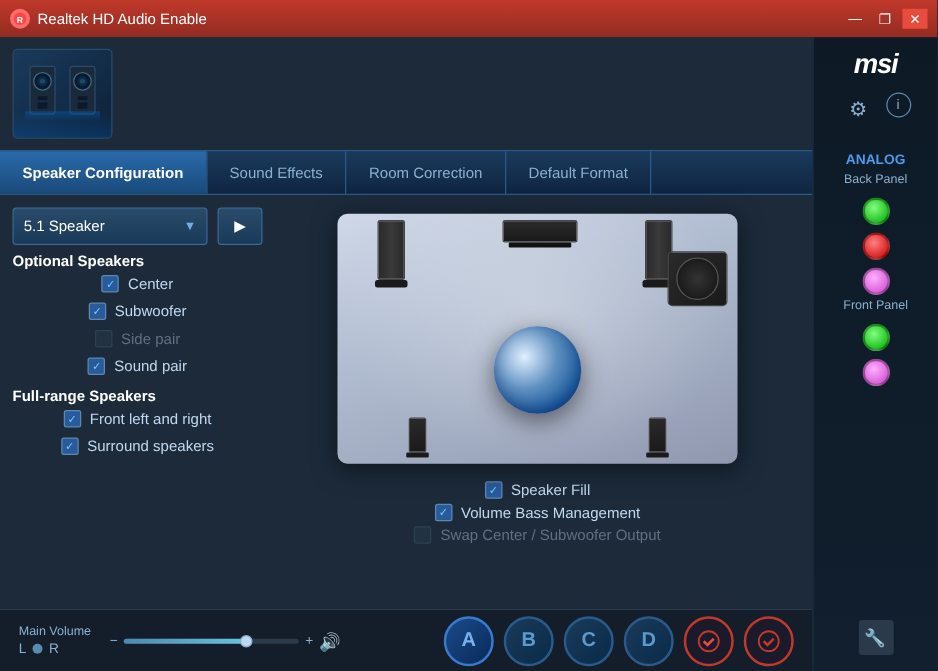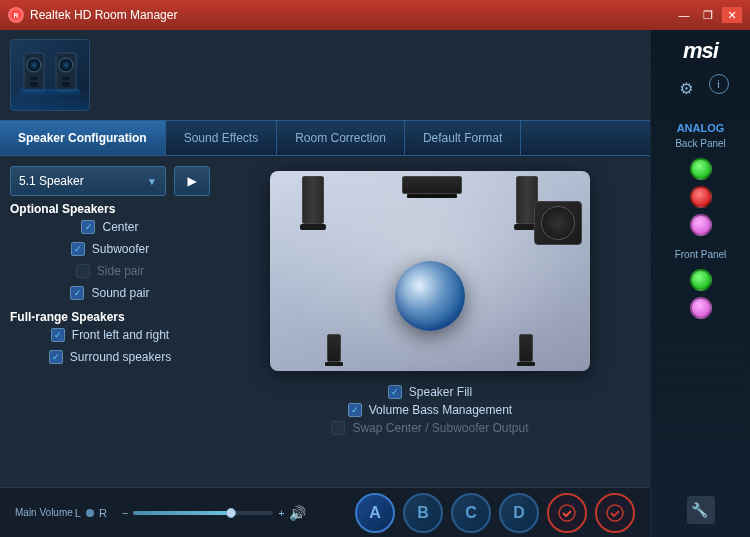--- a/index.html
+++ b/index.html
@@ -493,37 +493,37 @@
       margin-bottom: 5px;
     }
 
     .main-vol-label {
       color: #8ab0d0;
       font-size: 10px;
       position: relative;
     }
     .bottom-left-section {
       display: flex;
-      flex-direction: row;
+      flex-direction: column;
       align-items: flex-start;
       gap: 2px;
     }
   </style>
 </head>
 <body>
 
 <div class="title-bar">
   <div class="title-bar-left">
     <div class="title-icon">
       <svg width="12" height="12" viewBox="0 0 12 12">
         <circle cx="6" cy="6" r="5" fill="#ff4444"></circle>
         <text x="6" y="9" text-anchor="middle" font-size="7" fill="white" font-weight="bold">R</text>
       </svg>
     </div>
-    <span class="title-text">Realtek HD Room Manager</span>
+    <span class="title-text">Realtek HD Audio Enable</span>
   </div>
   <div class="title-controls">
     <button class="title-btn">—</button>
     <button class="title-btn">❐</button>
     <button class="title-btn close">✕</button>
   </div>
 </div>
 
 <div class="main-container">
   <div class="content-area">
@@ -713,19 +713,19 @@
       <div class="gear-icon-btn">⚙</div>
       <div class="info-btn">
         <span>i</span>
       </div>
     </div>
     <span class="panel-label">ANALOG</span>
     <span class="panel-sublabel">Back Panel</span>
     <div class="jack-dot jack-green"></div>
     <div class="jack-dot jack-red"></div>
     <div class="jack-dot jack-pink"></div>
-    <span class="panel-sublabel" style="margin-top:10px;">Front Panel</span>
+    <span class="panel-sublabel" style="">Front Panel</span>
     <div class="jack-dot jack-green"></div>
     <div class="jack-dot jack-pink"></div>
     <div class="spacer"></div>
     <div class="wrench-icon">🔧</div>
   </div>
 </div>
 
 </body></html>

